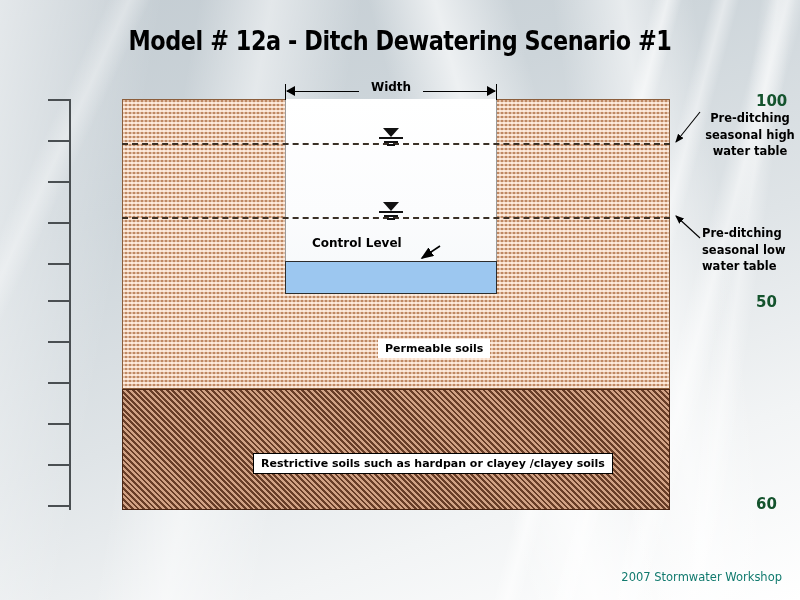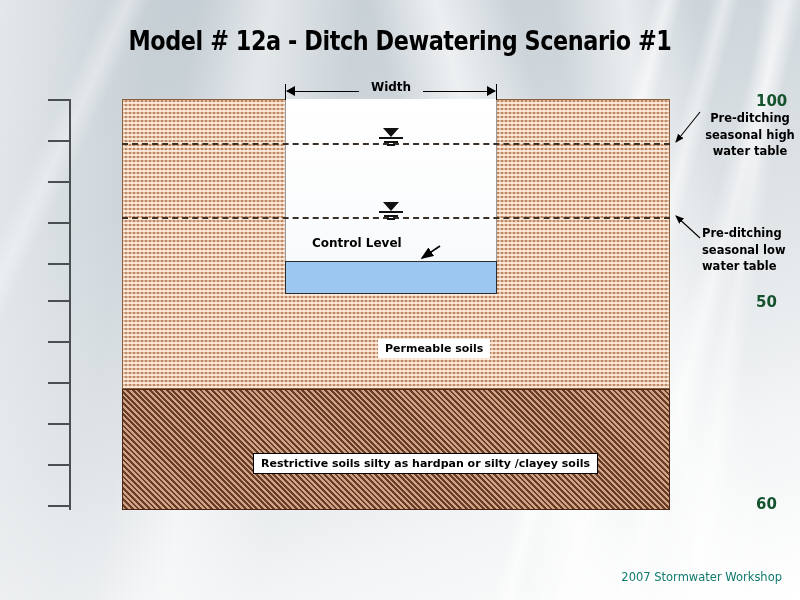--- a/index.html
+++ b/index.html
@@ -177,21 +177,21 @@
   <div class="dim-tick" style="right:0"></div>
   <div class="dim-bar" style="left:2px;width:72px"></div>
   <div class="dim-bar" style="right:2px;width:72px"></div>
   <div class="arrow-l"></div>
   <div class="arrow-r"></div>
   <div class="dim-label"><span>Width</span></div>
 </div>
 
 <div class="lbl-control">Control Level</div>
 <div class="lbl-permeable">Permeable soils</div>
-<div class="lbl-restrictive">Restrictive soils silty as hardpan or silty /clayey soils</div>
+<div class="lbl-restrictive">Restrictive soils such as hardpan or clayey /clayey soils</div>
 
 <div class="callout callout-high">Pre-ditching seasonal high water table</div>
 <div class="callout callout-low">Pre-ditching seasonal low water table</div>
 
 <svg class="overlay">
   <defs>
     <marker id="ah" markerWidth="9" markerHeight="9" refX="7" refY="3.2" orient="auto">
       <path d="M0,0 L8,3.2 L0,6.4 z" fill="#000"></path>
     </marker>
   </defs>

